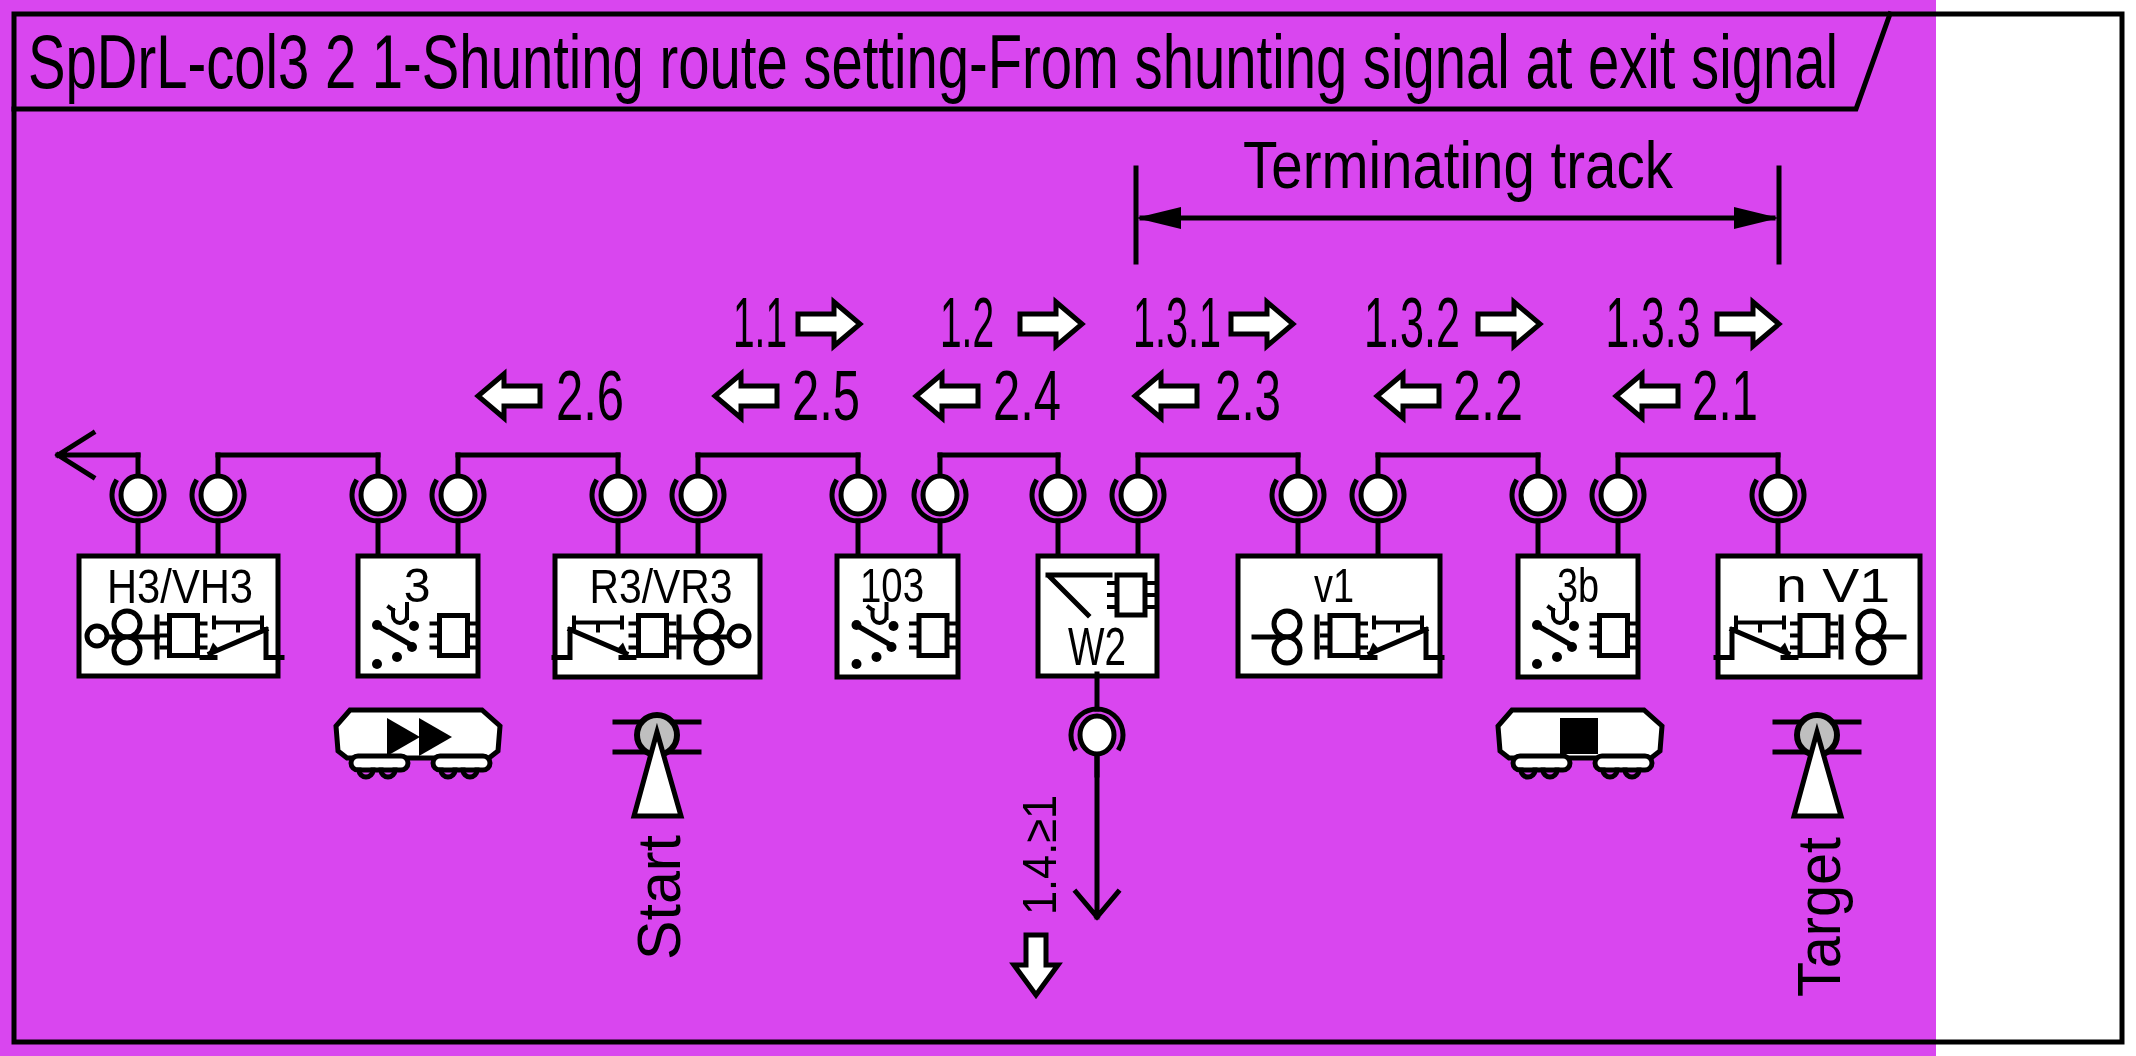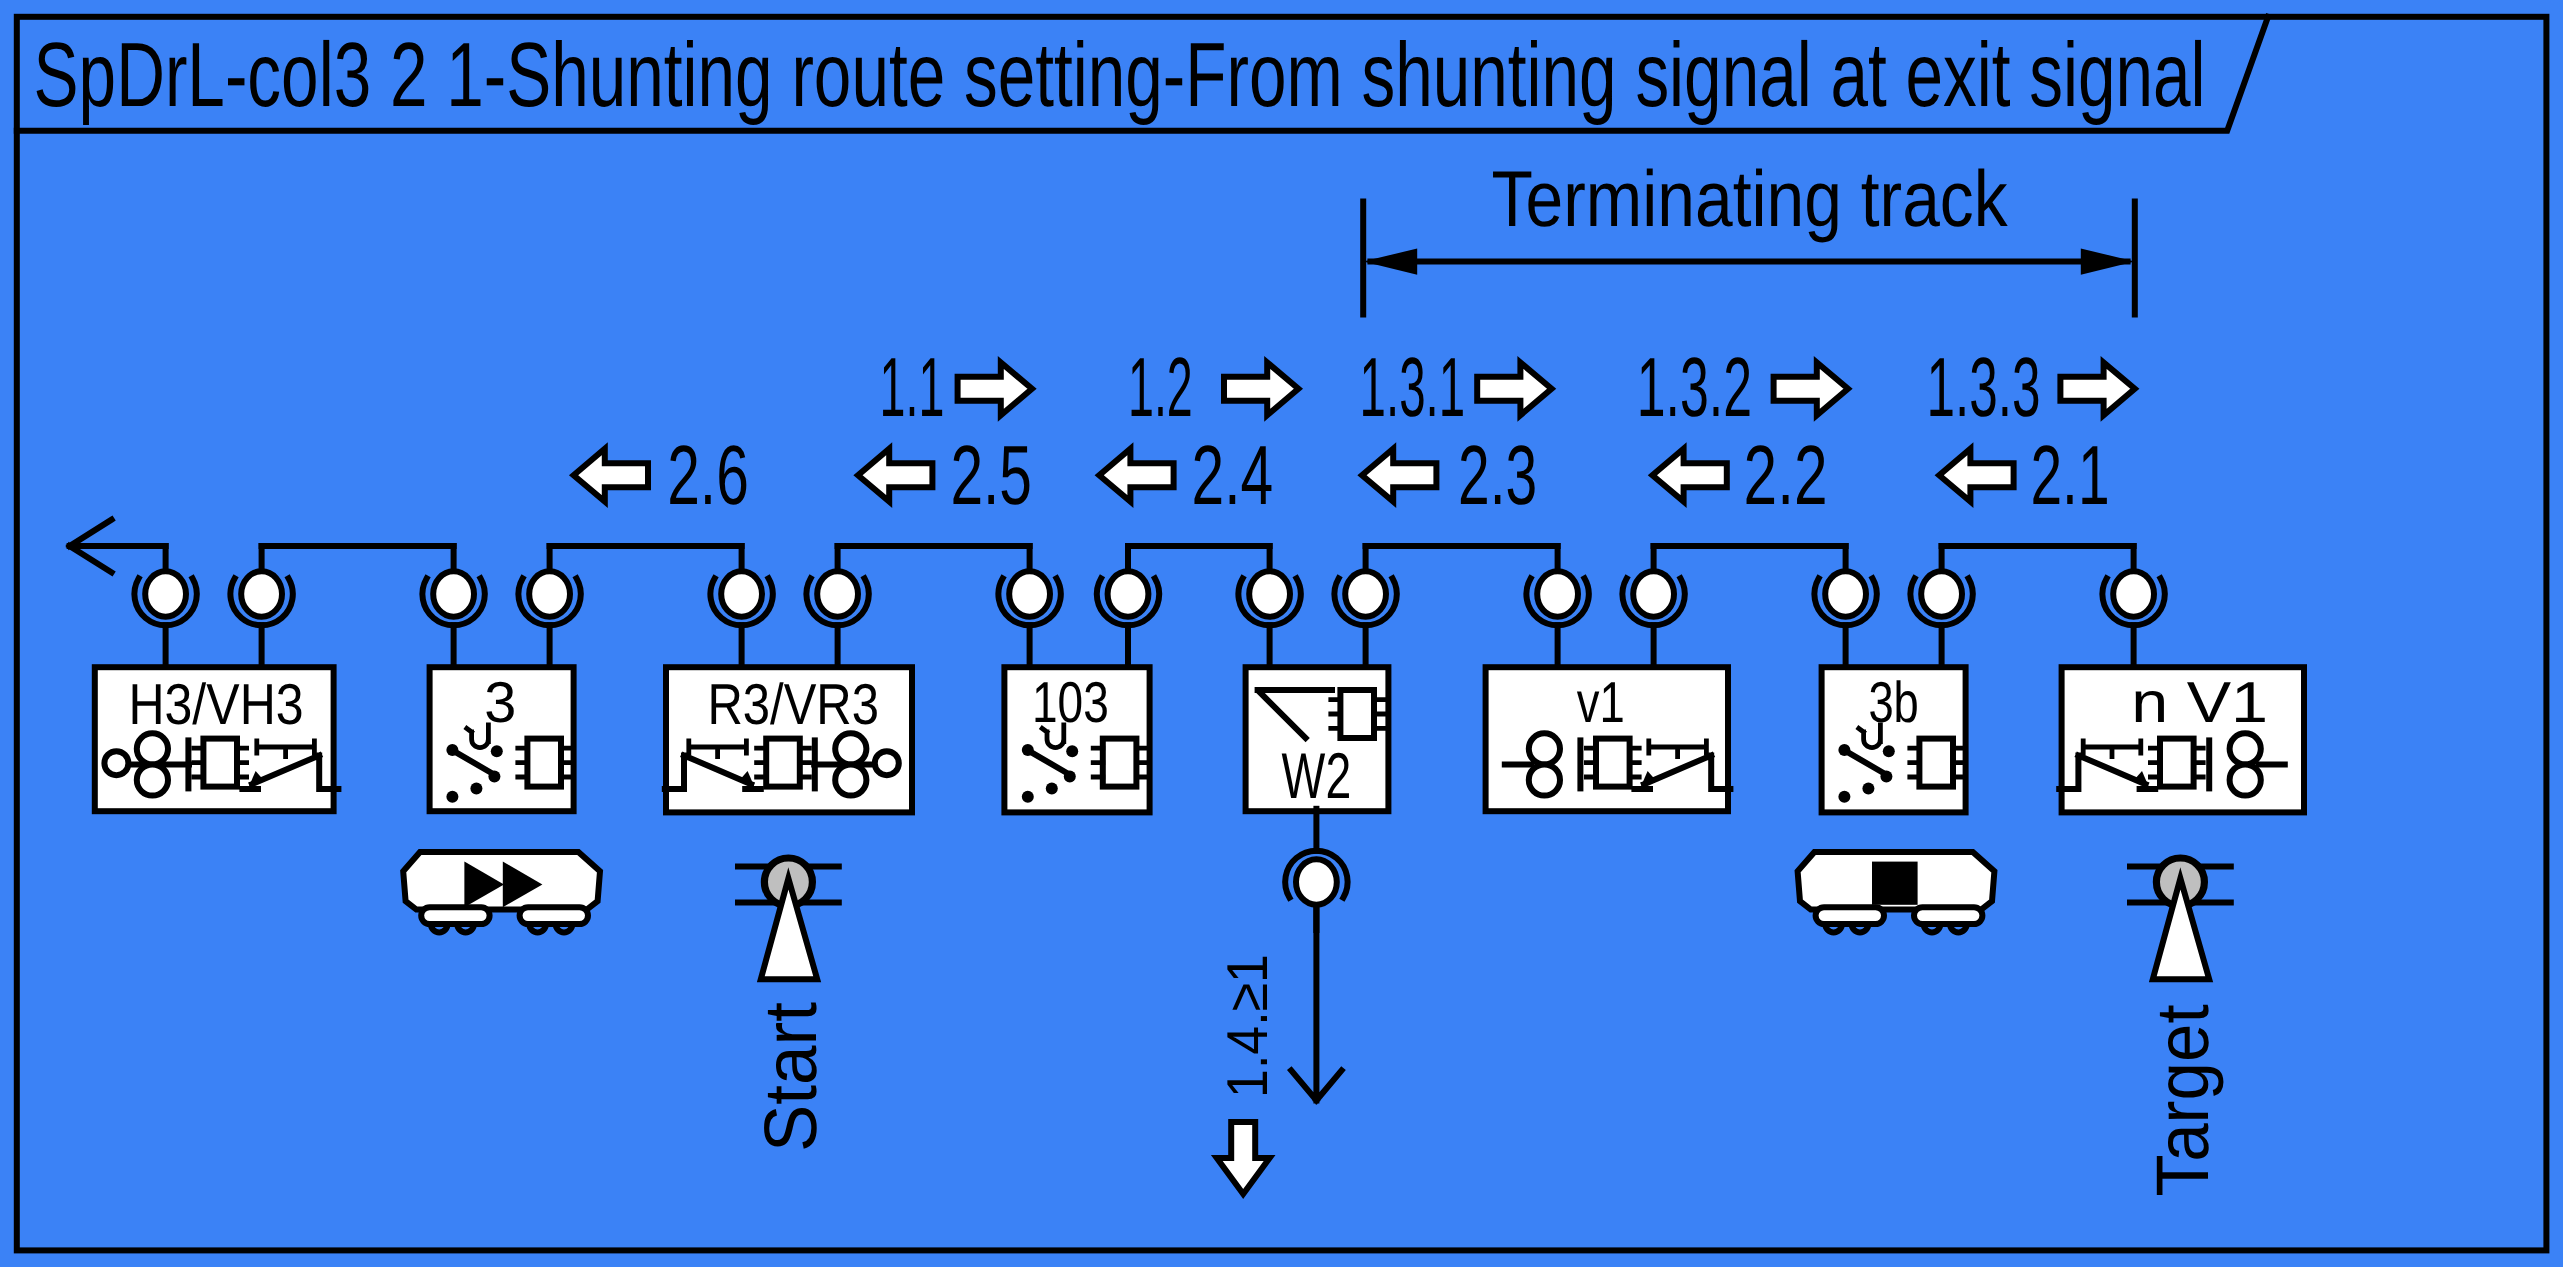--- a/index.html
+++ b/index.html
@@ -1,16 +1,16 @@
 <!DOCTYPE html>
 <html><head>
 <meta charset="utf-8">
 <style>
   html,body{margin:0;padding:0;background:#fff;}
-  .stage{width:2136px;height:1056px;position:relative;background:#3b82f6;}
+  .stage{width:1936px;height:1056px;position:relative;background:#d946ef;}
   svg{display:block;}
   .ln{fill:none;stroke:#000;stroke-width:5;stroke-linecap:square;stroke-linejoin:miter;}
   .ln4{fill:none;stroke:#000;stroke-width:4;stroke-linecap:square;}
   .fw{fill:#fff;stroke:#000;stroke-width:5;stroke-linejoin:miter;}
   .fb{fill:#000;stroke:none;}
   .txt{fill:#000;font-family:"Liberation Sans",sans-serif;font-weight:400;}
   .t-title{font-size:76px;}
   .t-dim{font-size:66px;}
   .t-route{font-size:70px;}
   .t-box{font-size:48px;}

